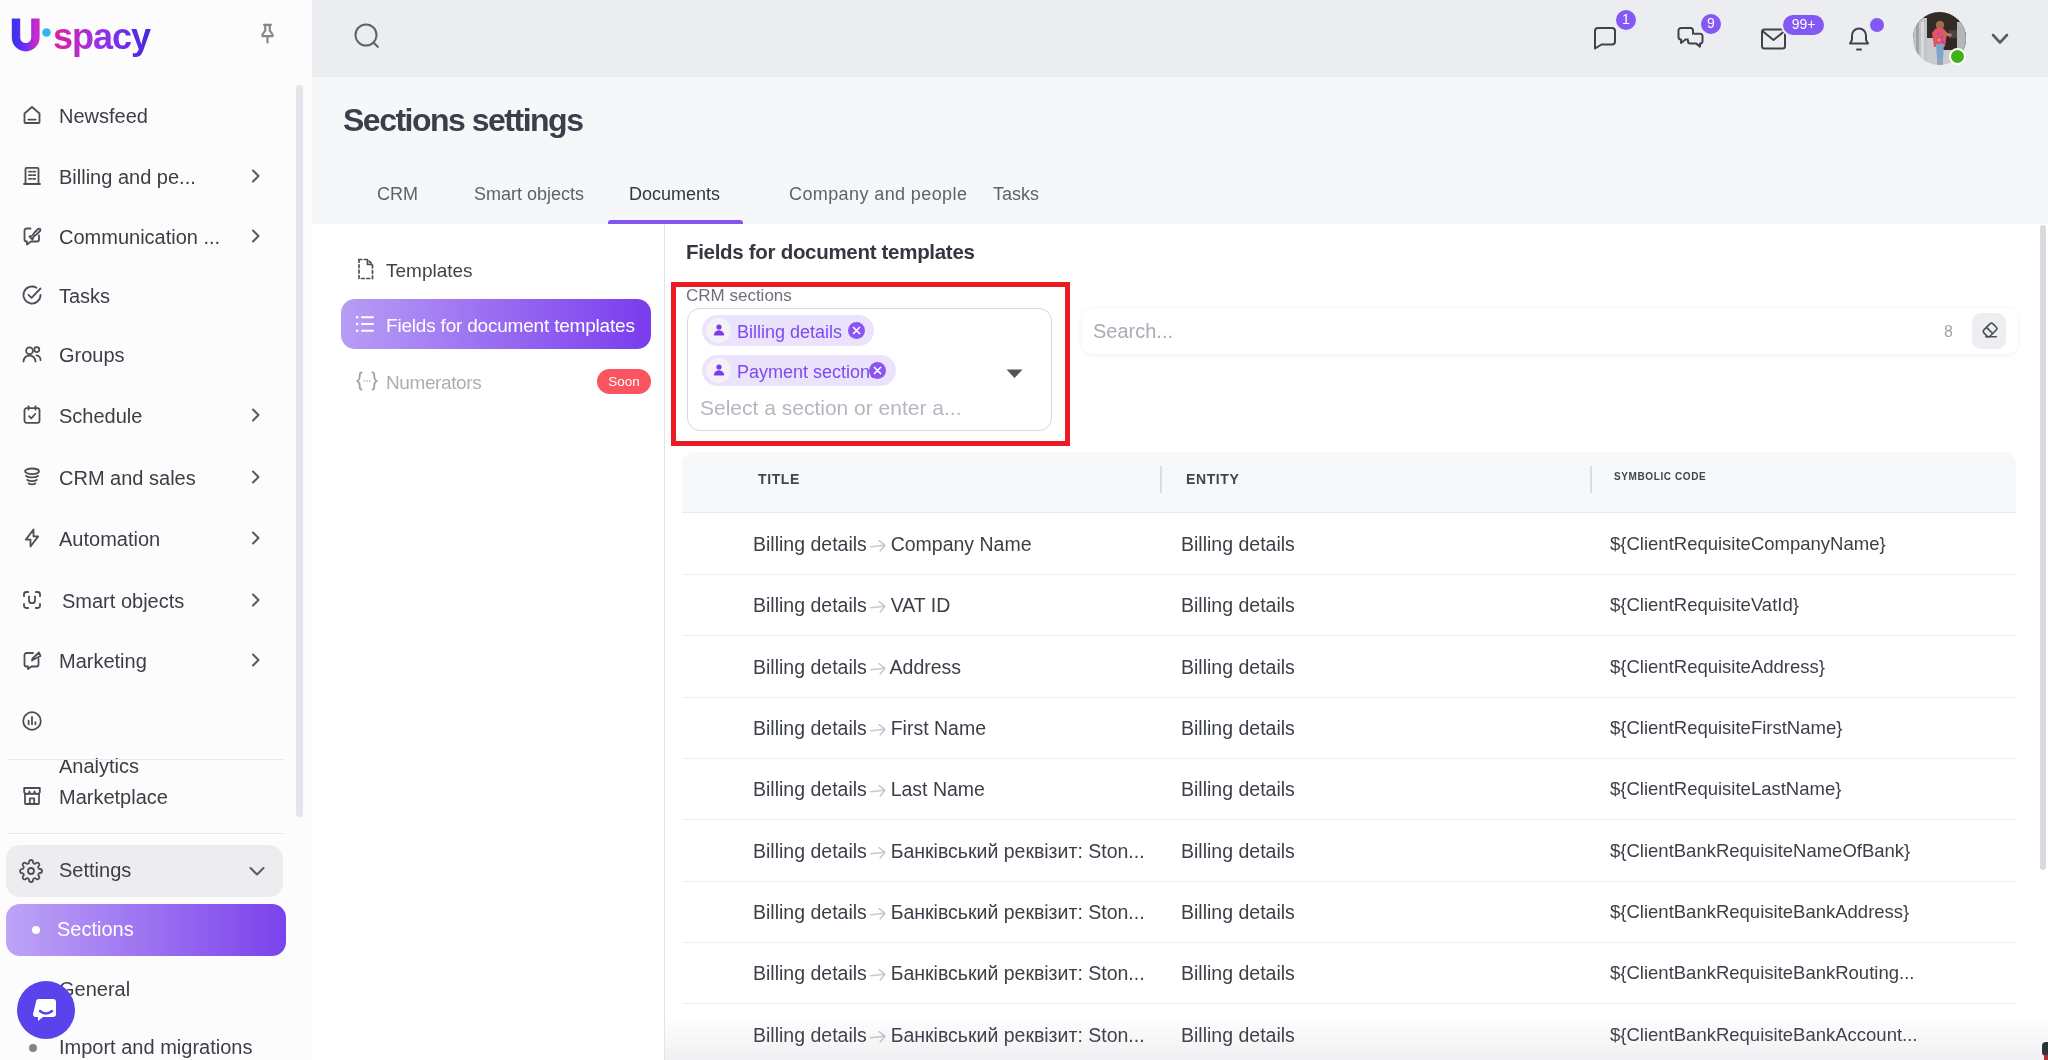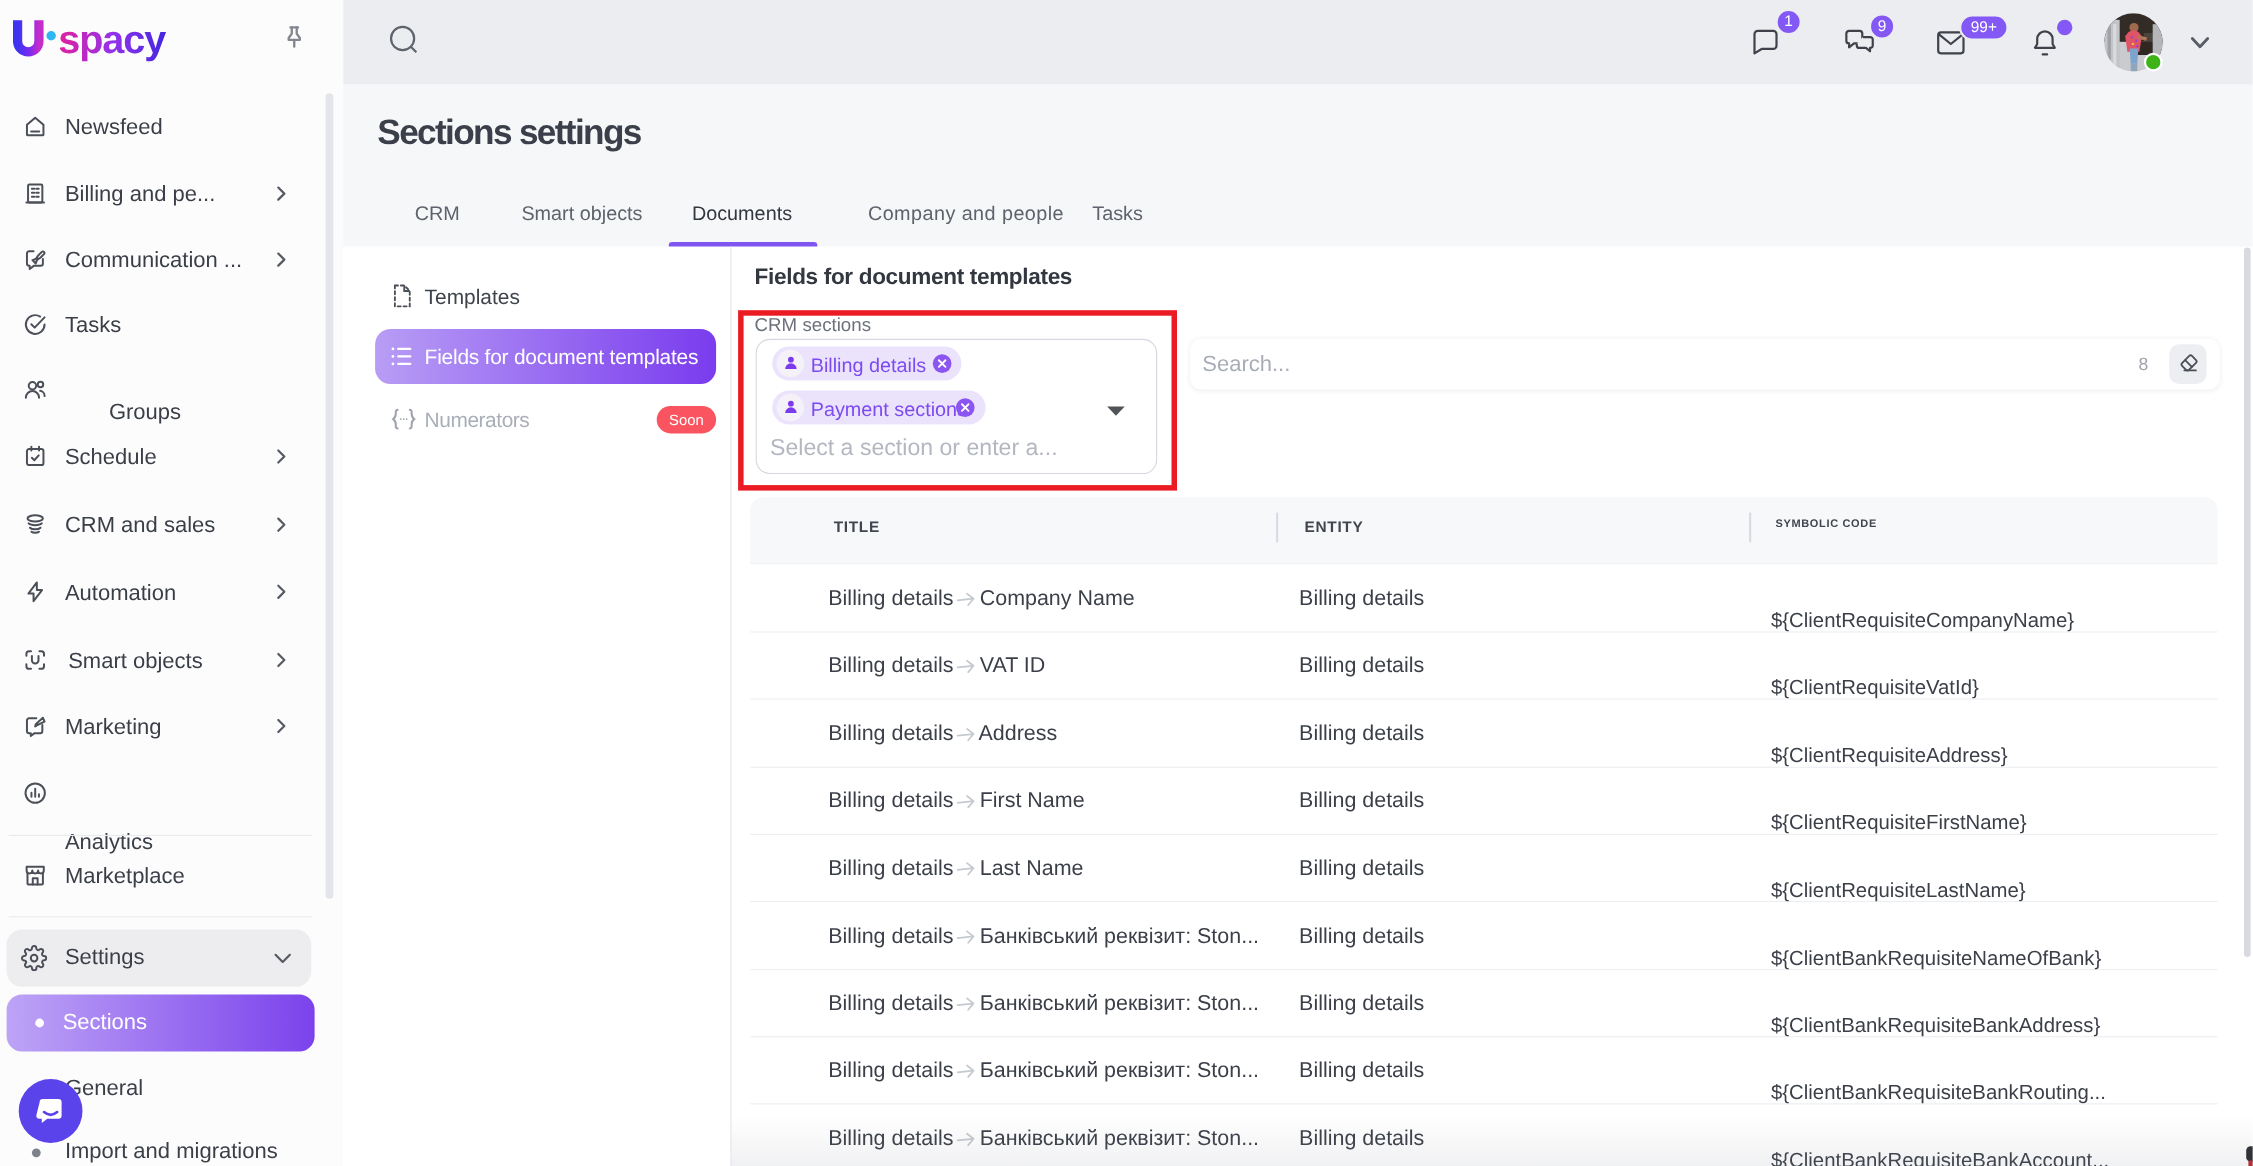--- a/index.html
+++ b/index.html
@@ -2,21 +2,21 @@
 <html><head>
 <meta charset="utf-8">
 <style>
   * { margin:0; padding:0; box-sizing:border-box; }
   html,body { width:2048px; height:1060px; overflow:hidden; }
   body { font-family:"Liberation Sans", sans-serif; background:#fff; position:relative; }
   .abs { position:absolute; }
   .rline { left:682px; width:1334px; height:1px; background:#edeef2; }
   .rtitle { left:753px; font-size:19.5px; color:#3b3f48; white-space:nowrap; }
   .rent  { left:1181px; font-size:19.5px; color:#3b3f48; white-space:nowrap; }
-  .rcode { left:1610px; font-size:18.5px; color:#3b3f48; white-space:nowrap;margin-top:20px; }
+  .rcode { left:1610px; font-size:18.5px; color:#3b3f48; white-space:nowrap; }
   .arr { vertical-align:-2px; margin:0 -3px; }
   .nitem { font-size:20px; color:#3a3e47; white-space:nowrap; }
   .nchev { position:absolute; left:249px; }
   .badge { background:#8458f5; border:2.5px solid #ebedf1; color:#fff; font-size:14px; font-weight:500; text-align:center; line-height:19px; }
 </style>
 </head>
 <body>
 
 <div class="abs" id="topbar" style="left:312px; top:0; width:1736px; height:77px; background:#ebedf1;"></div>
 
@@ -266,21 +266,21 @@
       <path d="M8.5 11.8 l3 3 L20.5 5.5"></path>
   </svg>
   <div class="abs nitem" style="left:59px; top:285px;">Tasks</div>
 
   <svg class="abs" style="left:20px; top:342px;" width="24" height="24" viewBox="0 0 24 24" fill="none" stroke="#4b4f58" stroke-width="1.8" stroke-linecap="round" stroke-linejoin="round">
     <circle cx="9.5" cy="8.7" r="3.4"></circle>
       <path d="M3.5 19.5 a6 6 0 0 1 12 0"></path>
     <circle cx="16.8" cy="7.6" r="2.5"></circle>
       <path d="M16.5 13.3 a4.6 4.6 0 0 1 4 4.8"></path>
   </svg>
-  <div class="abs nitem" style="left:59px; top:364px;margin-left:40px;">Groups</div>
+  <div class="abs nitem" style="left:59px; top:344px;">Groups</div>
 
   <svg class="abs" style="left:20px; top:403px;" width="24" height="24" viewBox="0 0 24 24" fill="none" stroke="#4b4f58" stroke-width="1.8" stroke-linecap="round" stroke-linejoin="round">
     <rect x="4.5" y="5.2" width="15" height="14.6" rx="2"></rect>
       <path d="M8.5 3.2 v3.4 M15.5 3.2 v3.4"></path>
     <path d="M9 13.2 l2.2 2.2 4-4.4"></path>
   </svg>
   <div class="abs nitem" style="left:59px; top:405px;">Schedule</div>
   <svg class="abs nchev" style="top:408px;" width="14" height="14" viewBox="0 0 14 14" fill="none" stroke="#565a63" stroke-width="2" stroke-linecap="round" stroke-linejoin="round">
       <path d="M4 1.5 l5.5 5.5 L4 12.5"></path>
     </svg>

